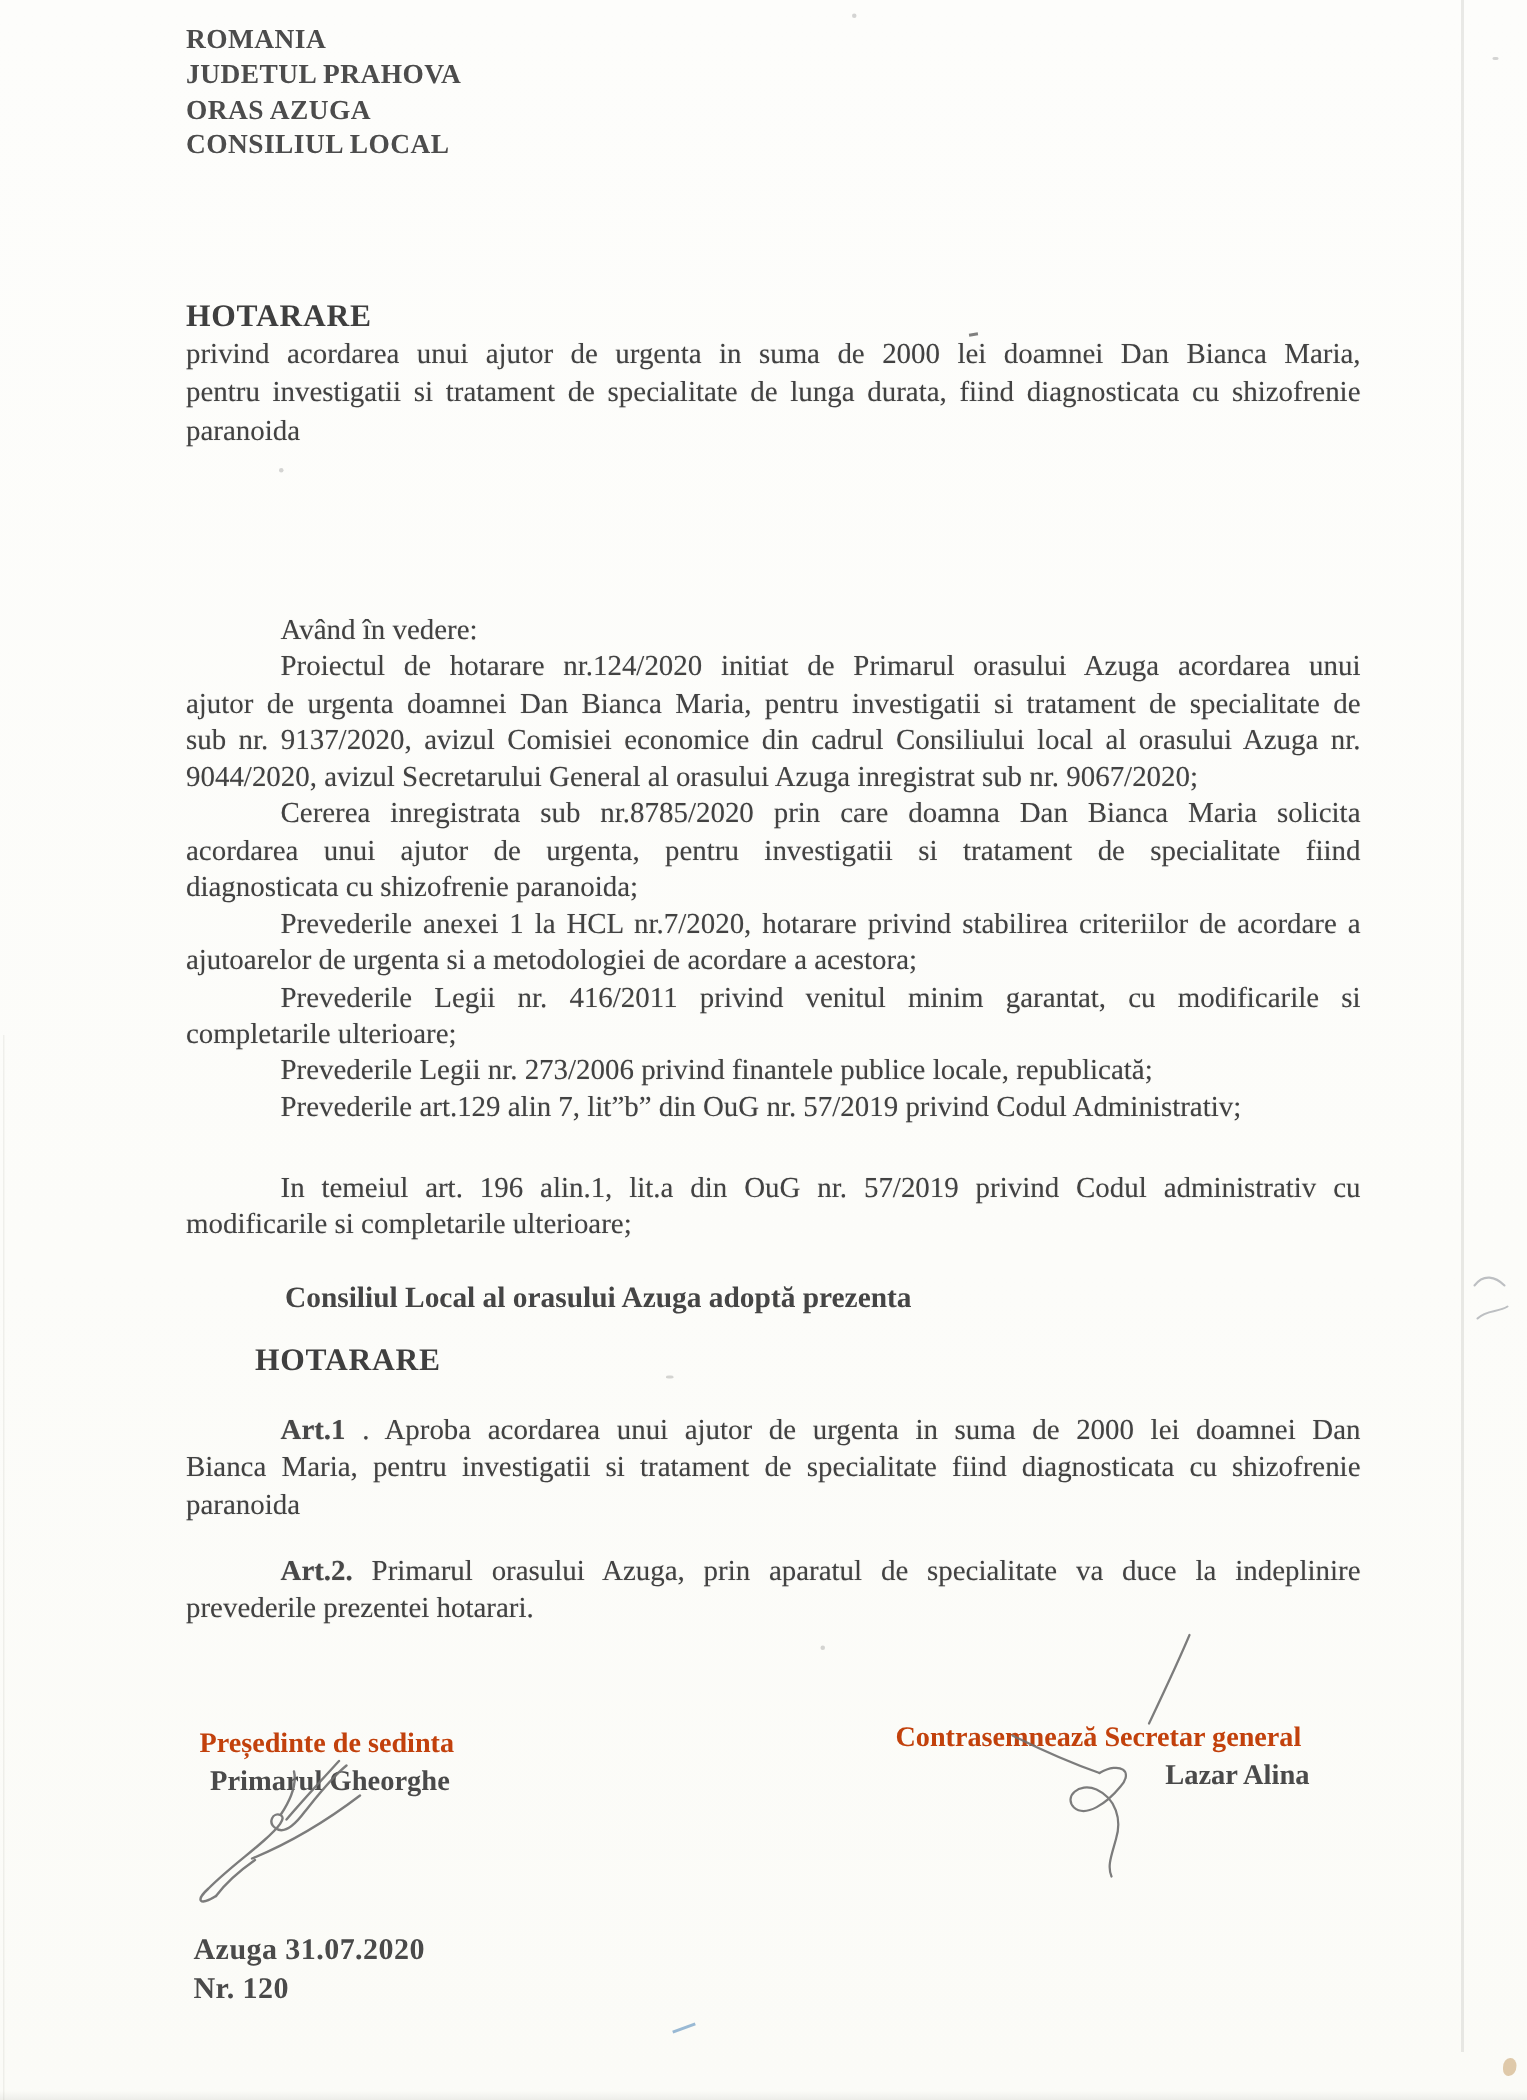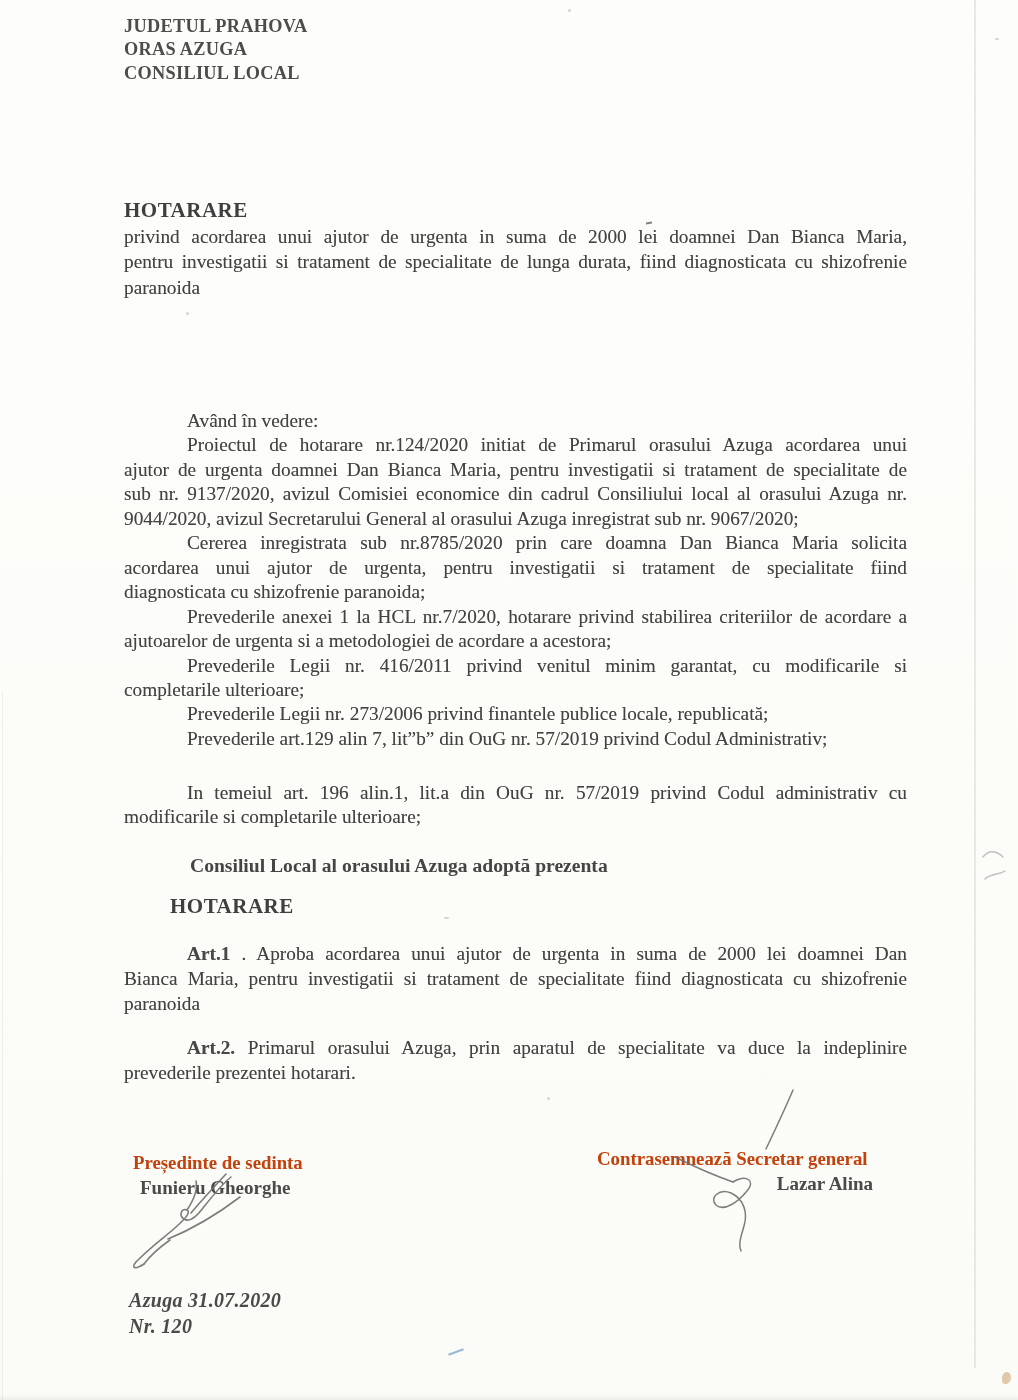--- a/index.html
+++ b/index.html
@@ -20,32 +20,33 @@
   .ln.ind{text-indent:63px;}
   .lh25{line-height:25.4px;}
   
   .doc-heading{font-weight:bold;font-size:21px;letter-spacing:.5px;color:#3f3f3f;line-height:27px;text-align:left;}
   .h-first{margin-right:84px;}
   .h-second{margin-left:46px;}
   .header-line{font-weight:bold;font-size:18.3px;line-height:23.3px;letter-spacing:.3px;color:#4c4c4c;}
   .adopt{font-weight:bold;font-size:19.6px;text-indent:66px;color:#454545;}
   .sig-role{font-weight:bold;font-size:18.8px;color:#c2410c;line-height:25px;}
   .sig-name{font-weight:bold;font-size:19px;color:#4a4a4a;line-height:25px;}
-  .footer-line{font-weight:bold;font-size:20px;color:#4a4a4a;line-height:25.5px;letter-spacing:.3px;font-style:italic;}
+  .footer-line{font-weight:bold;font-size:20px;color:#4a4a4a;line-height:25.5px;letter-spacing:.3px;}
   
   .scan-edge-right{left:974px;top:0;width:1.5px;height:1368px;background:rgba(110,110,104,.14);}
   .scan-edge-left{left:2px;top:690px;width:1px;height:710px;background:rgba(110,110,104,.09);}
   .scan-edge-bottom{left:0;bottom:0;width:1018px;height:6px;background:linear-gradient(180deg,rgba(0,0,0,0),rgba(60,60,55,.07));}
   .speck{border-radius:50%;background:#6a6a6a;opacity:.28;}
   svg{display:block;overflow:visible;}
 </style>
 </head>
 <body>
 
 <div class="col" style="top:15px">
+  <div class="header-line">ROMANIA</div>
   <div class="header-line">JUDETUL PRAHOVA</div>
   <div class="header-line">ORAS AZUGA</div>
   <div class="header-line">CONSILIUL LOCAL</div>
 </div>
 
 <div class="col" style="top:197px">
   <div class="doc-heading h-first">HOTARARE</div>
   <div class="ln lh25 ink">privind acordarea unui ajutor de urgenta in suma de 2000 lei doamnei Dan Bianca Maria,</div>
   <div class="ln lh25 ink">pentru investigatii si tratament de specialitate de lunga durata, fiind diagnosticata cu shizofrenie</div>
   <div class="ln lh25 last ink">paranoida</div>
@@ -92,21 +93,21 @@
   <div class="ln last ink" style="line-height:25.2px">paranoida</div>
 </div>
 
 <div class="col" style="top:1035px">
   <div class="ln ink" style="line-height:25.2px;text-indent:63px"><span class="bold">Art.2.</span><span> Primarul orasului Azuga, prin aparatul de specialitate va duce la indeplinire</span></div>
   <div class="ln last ink" style="line-height:25.2px">prevederile prezentei hotarari.</div>
 </div>
 
 <div class="abs" style="left:133px;top:1150px">
   <div class="sig-role">Președinte de sedinta</div>
-  <div class="sig-name" style="padding-left:7px">Funieru Gheorghe</div>
+  <div class="sig-name" style="padding-left:7px">Primarul Gheorghe</div>
 </div>
 
 <div class="abs" style="left:597px;top:1146px;width:292px">
   <div class="sig-role">Contrasemnează  Secretar general</div>
   <div class="sig-name" style="text-align:right;margin-right:16px">Lazar Alina</div>
 </div>
 
 <svg class="abs" style="left:130px;top:1172px" width="140" height="100" viewBox="0 0 140 100">
   <g fill="none" stroke="#6f6f6f" stroke-width="1.6" stroke-linecap="round" opacity=".9">
     <path d="M14,92 C3,99 0,95 9,87 C22,74 36,64 46,55 C56,46 61,40 57,38 C52,36 48,43 54,47 C60,51 67,44 73,36 C81,26 91,13 101,5"></path>

